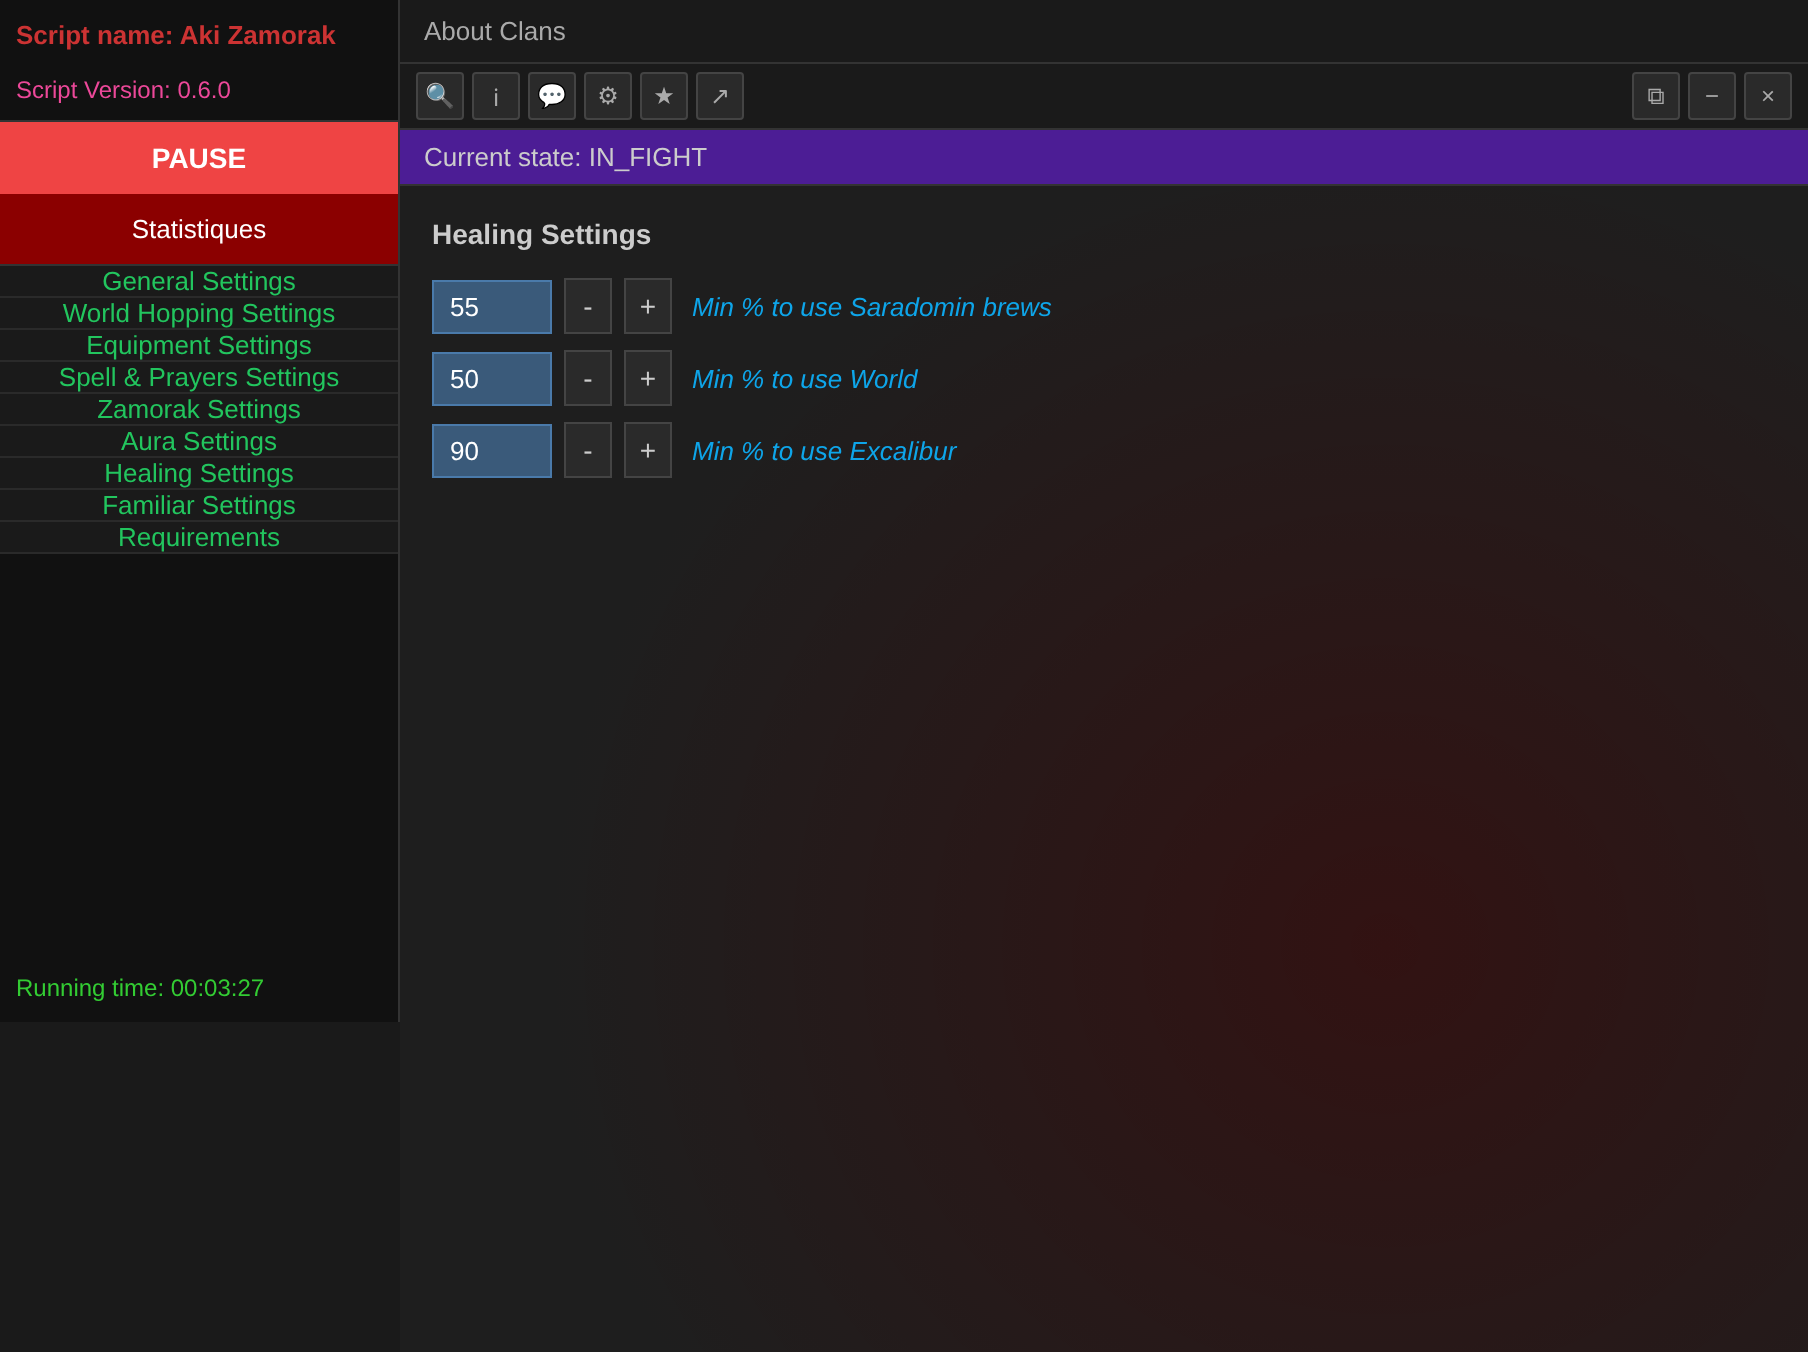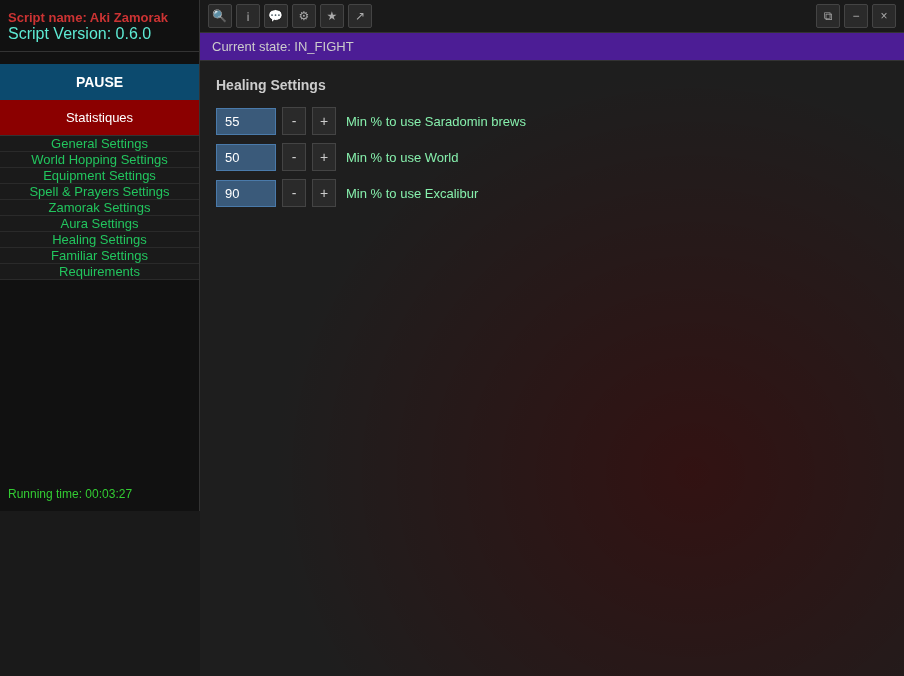--- a/index.html
+++ b/index.html
@@ -31,34 +31,35 @@
       border-bottom: 1px solid #333;
     }
 
     .script-name {
       color: #cc3333;
       font-size: 13px;
       font-weight: bold;
     }
 
     .script-version {
-      color: #5eead4;
-      font-size: 16px;
+      color: #ec4899;
+      font-size: 12px;
+      margin-top: 13px;
     }
 
     .pause-btn {
-      background-color: #0c4a6e;
+      background-color: #ef4444;
       color: #fff;
       border: none;
       width: 100%;
       padding: 10px 0;
       font-size: 14px;
       font-weight: bold;
       cursor: pointer;
-      margin-top: 12px;
+      margin-top: 0;
     }
 
     .statistiques-btn {
       background-color: #8b0000;
       color: #fff;
       border: none;
       width: 100%;
       padding: 10px 0;
       font-size: 13px;
       cursor: pointer;
@@ -204,23 +205,24 @@
       width: 24px;
       height: 28px;
       cursor: pointer;
       font-size: 14px;
       display: flex;
       align-items: center;
       justify-content: center;
     }
 
     .setting-label {
-      color: #86efac;
+      color: #0ea5e9;
       font-size: 13px;
       margin-left: 4px;
+      font-style: italic;
     }
   </style>
 </head>
 <body>
 
 <div class="sidebar">
   <div class="sidebar-header">
     <div class="script-name">Script name: Aki Zamorak</div>
     <div class="script-version">Script Version: 0.6.0</div>
   </div>
@@ -228,20 +230,23 @@
   <button class="statistiques-btn">Statistiques</button>
 
   <div id="nav-menu"><button class="nav-item">General Settings</button><button class="nav-item">World Hopping Settings</button><button class="nav-item">Equipment Settings</button><button class="nav-item">Spell &amp; Prayers Settings</button><button class="nav-item">Zamorak Settings</button><button class="nav-item">Aura Settings</button><button class="nav-item">Healing Settings</button><button class="nav-item">Familiar Settings</button><button class="nav-item">Requirements</button></div>
 
   <div class="sidebar-footer">
     <div class="running-time">Running time: 00:03:27</div>
   </div>
 </div>
 
 <div class="main-content">
+  <div class="top-bar">
+    <span class="top-bar-title">About Clans</span>
+  </div>
 
   <div class="toolbar">
     <div class="toolbar-icon">🔍</div>
     <div class="toolbar-icon">ℹ</div>
     <div class="toolbar-icon">💬</div>
     <div class="toolbar-icon">⚙</div>
     <div class="toolbar-icon">★</div>
     <div class="toolbar-icon">↗</div>
     <div class="toolbar-right">
       <div class="toolbar-icon">⧉</div>

